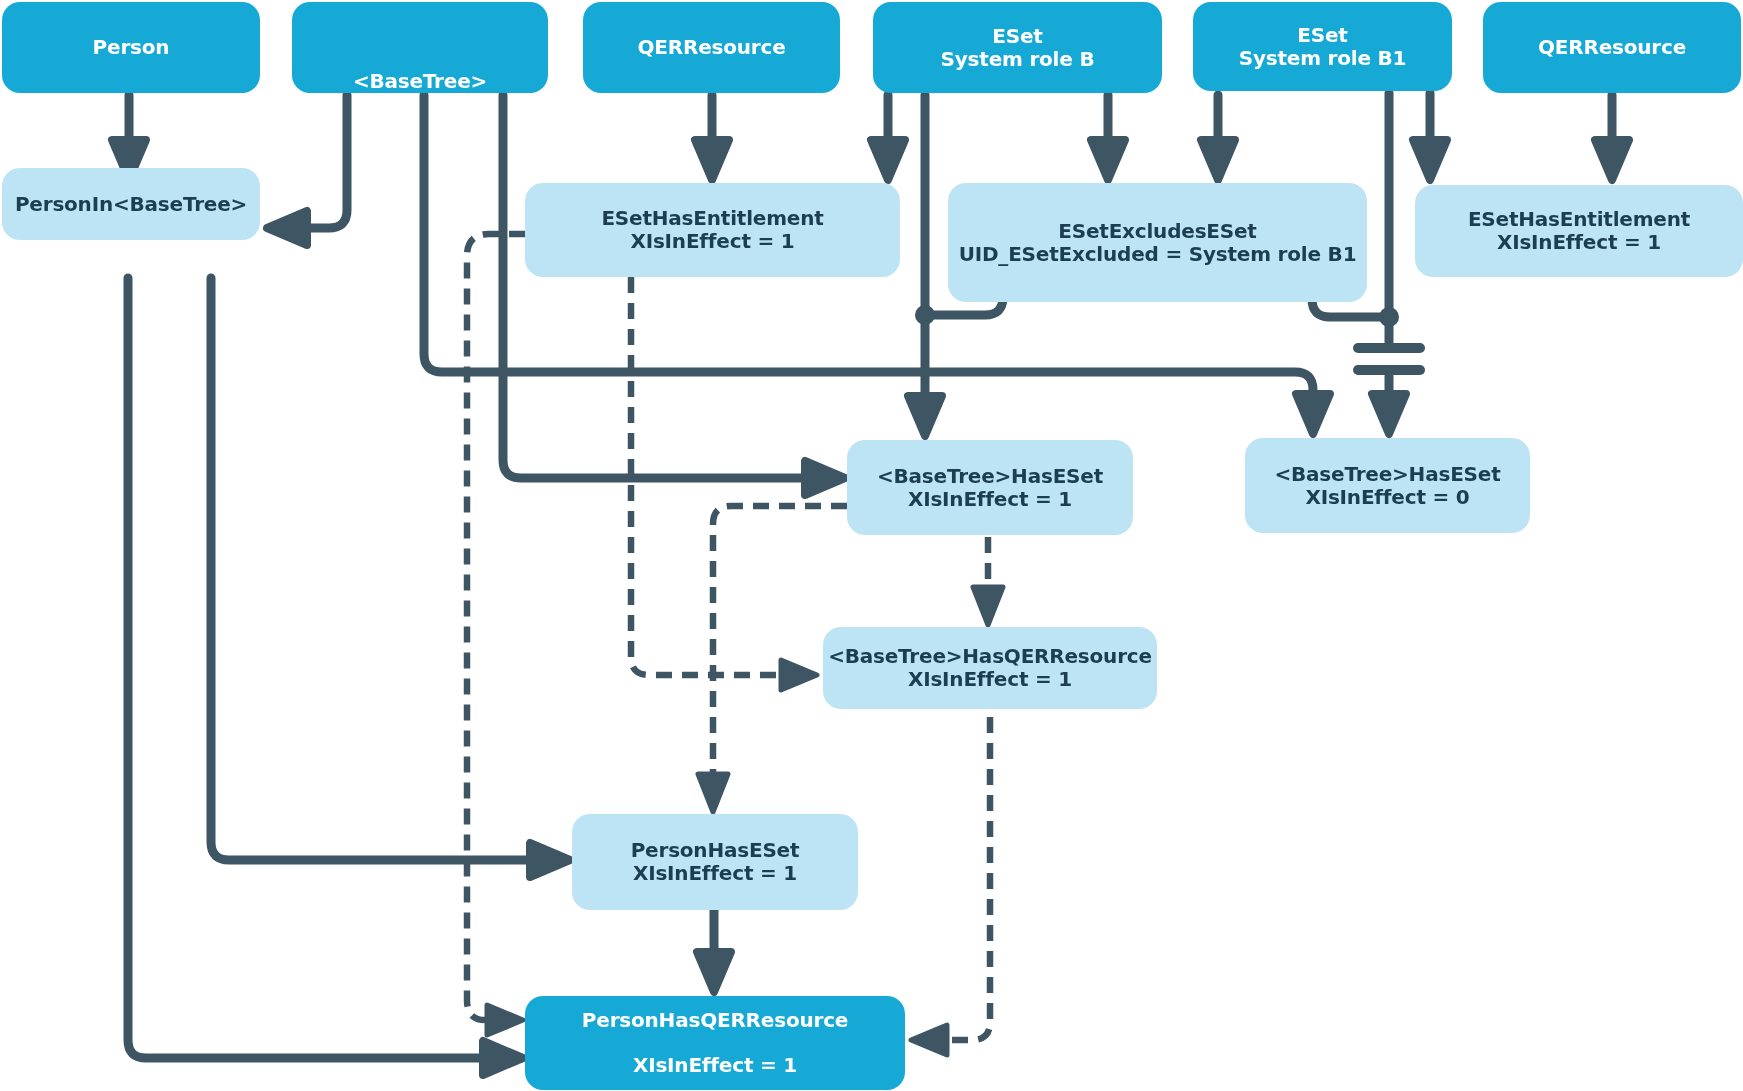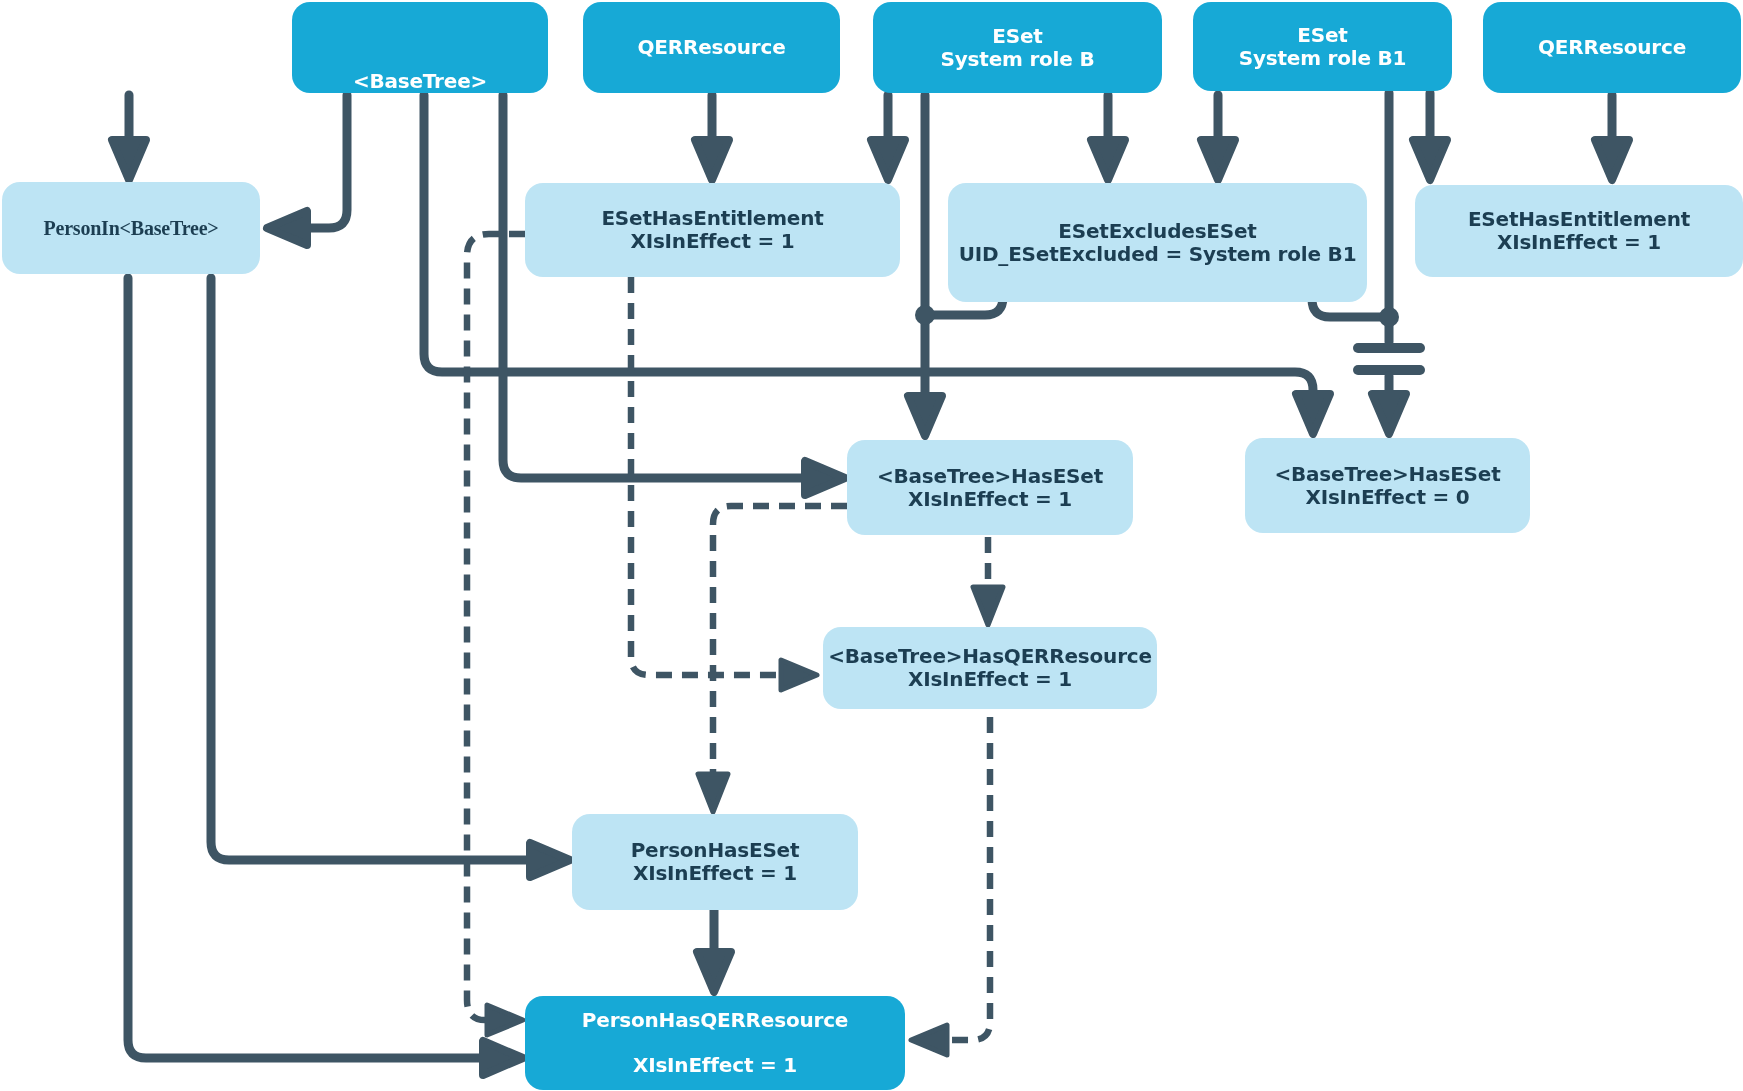--- a/index.html
+++ b/index.html
@@ -90,39 +90,42 @@
     <path class="edge dashed" d="M847,506 L731,506 Q713,506 713,524 L713,774"></path>
     <path class="head dh" d="M698,774 L728,774 L713,812 Z"></path>
 
     <path class="edge dashed" d="M988,537 L988,587"></path>
     <path class="head dh" d="M973,587 L1003,587 L988,625 Z"></path>
 
     <path class="edge dashed" d="M990,717 L990,1022 Q990,1040 972,1040 L947,1040"></path>
     <path class="head dh" d="M947,1025 L947,1055 L911,1040 Z"></path>
   </svg>
 
+  <div class="node dark" style="left:2px;top:2px;width:258px;height:91px;">
+    <span>Person</span>
+  </div>
   <div class="node dark" style="left:292px;top:2px;width:256px;height:91px;justify-content:flex-end;">
     <span>&lt;BaseTree&gt;</span>
   </div>
   <div class="node dark" style="left:583px;top:2px;width:257px;height:91px;">
     <span>QERResource</span>
   </div>
   <div class="node dark" style="left:873px;top:2px;width:289px;height:91px;">
     <span>ESet</span>
     <span>System role B</span>
   </div>
   <div class="node dark" style="left:1193px;top:2px;width:259px;height:89px;">
     <span>ESet</span>
     <span>System role B1</span>
   </div>
   <div class="node dark" style="left:1483px;top:2px;width:258px;height:91px;">
     <span>QERResource</span>
   </div>
 
-  <div class="node light" style="left:2px;top:182px;width:258px;height:92px;font-family:Liberation Serif, serif;">
+  <div class="node light" style="left:2px;top:168px;width:258px;height:72px;">
     <span>PersonIn&lt;BaseTree&gt;</span>
   </div>
   <div class="node light" style="left:525px;top:183px;width:375px;height:94px;">
     <span>ESetHasEntitlement</span>
     <span>XIsInEffect = 1</span>
   </div>
   <div class="node light" style="left:948px;top:183px;width:419px;height:119px;">
     <span>ESetExcludesESet</span>
     <span>UID_ESetExcluded = System role B1</span>
   </div>

